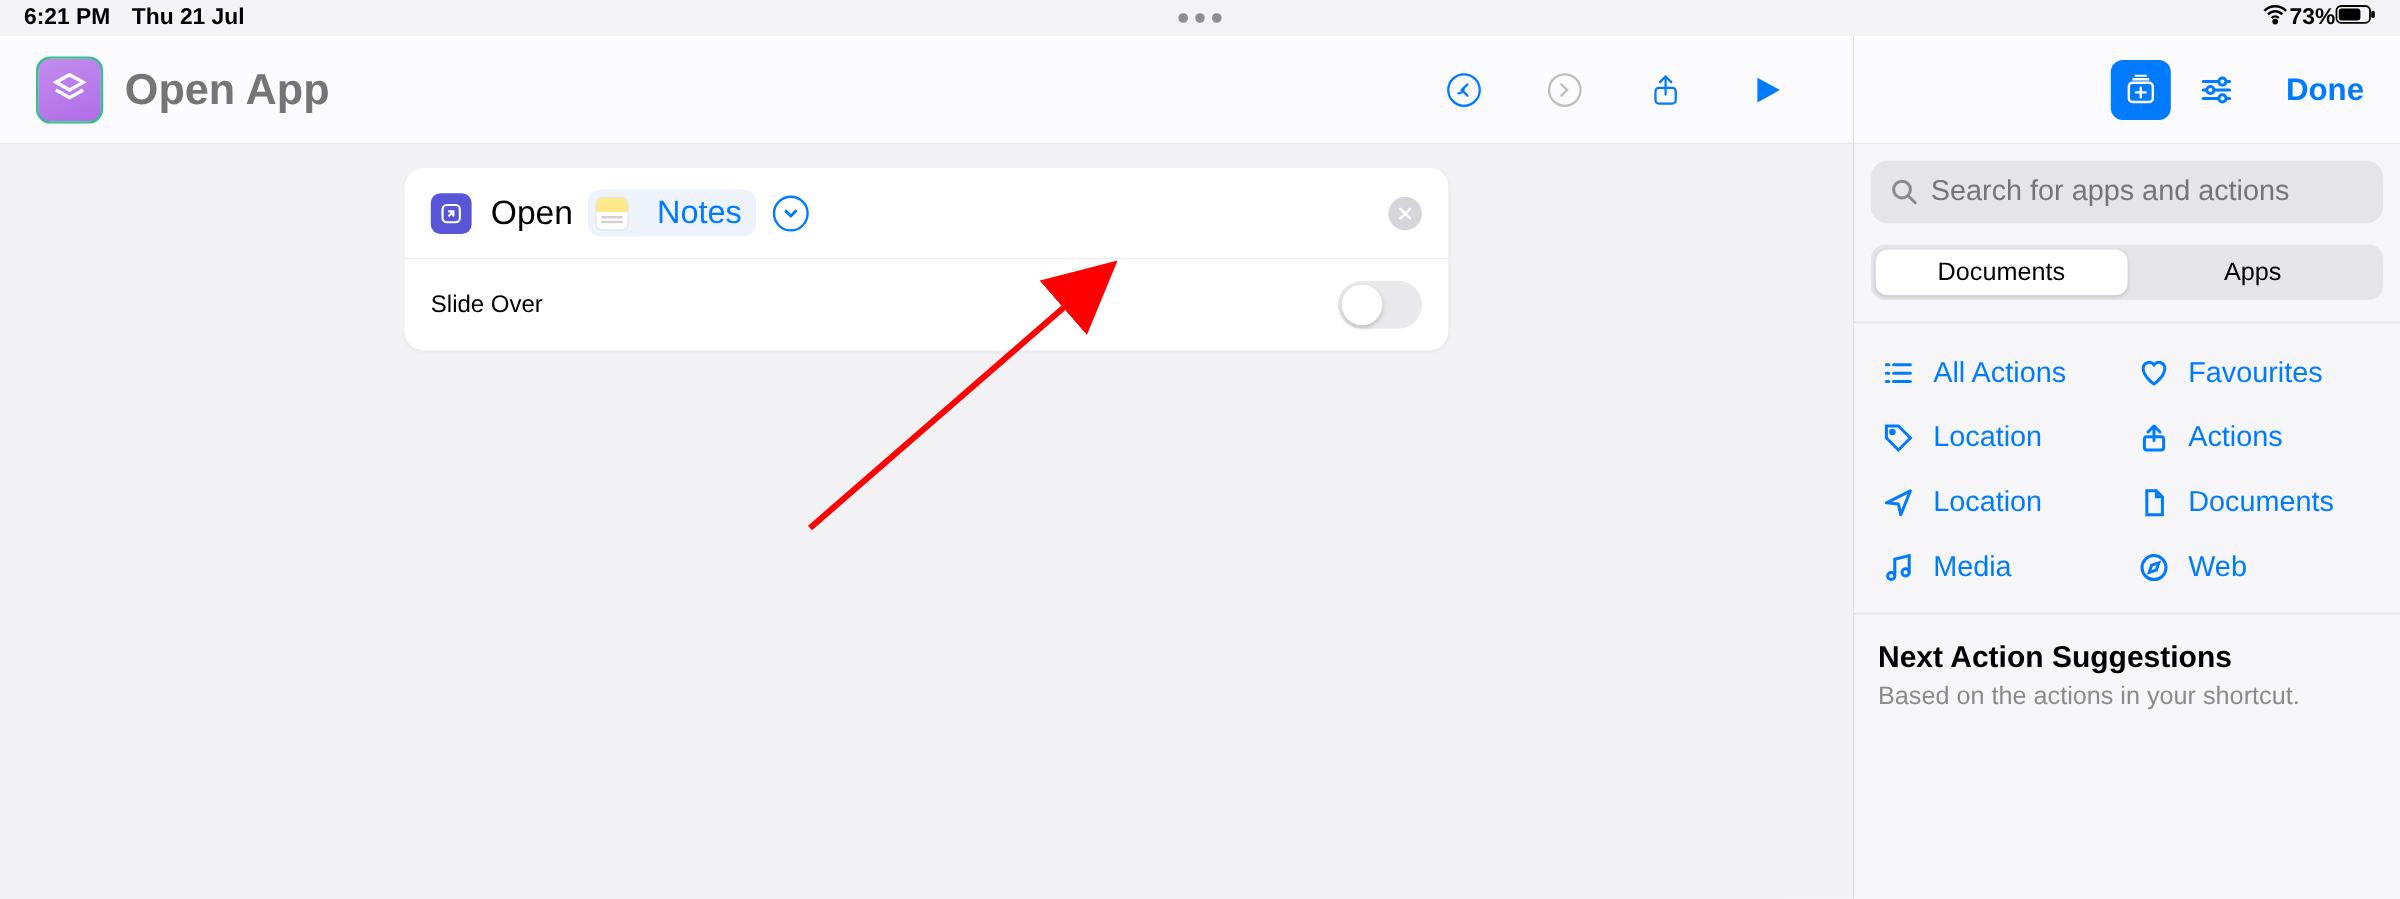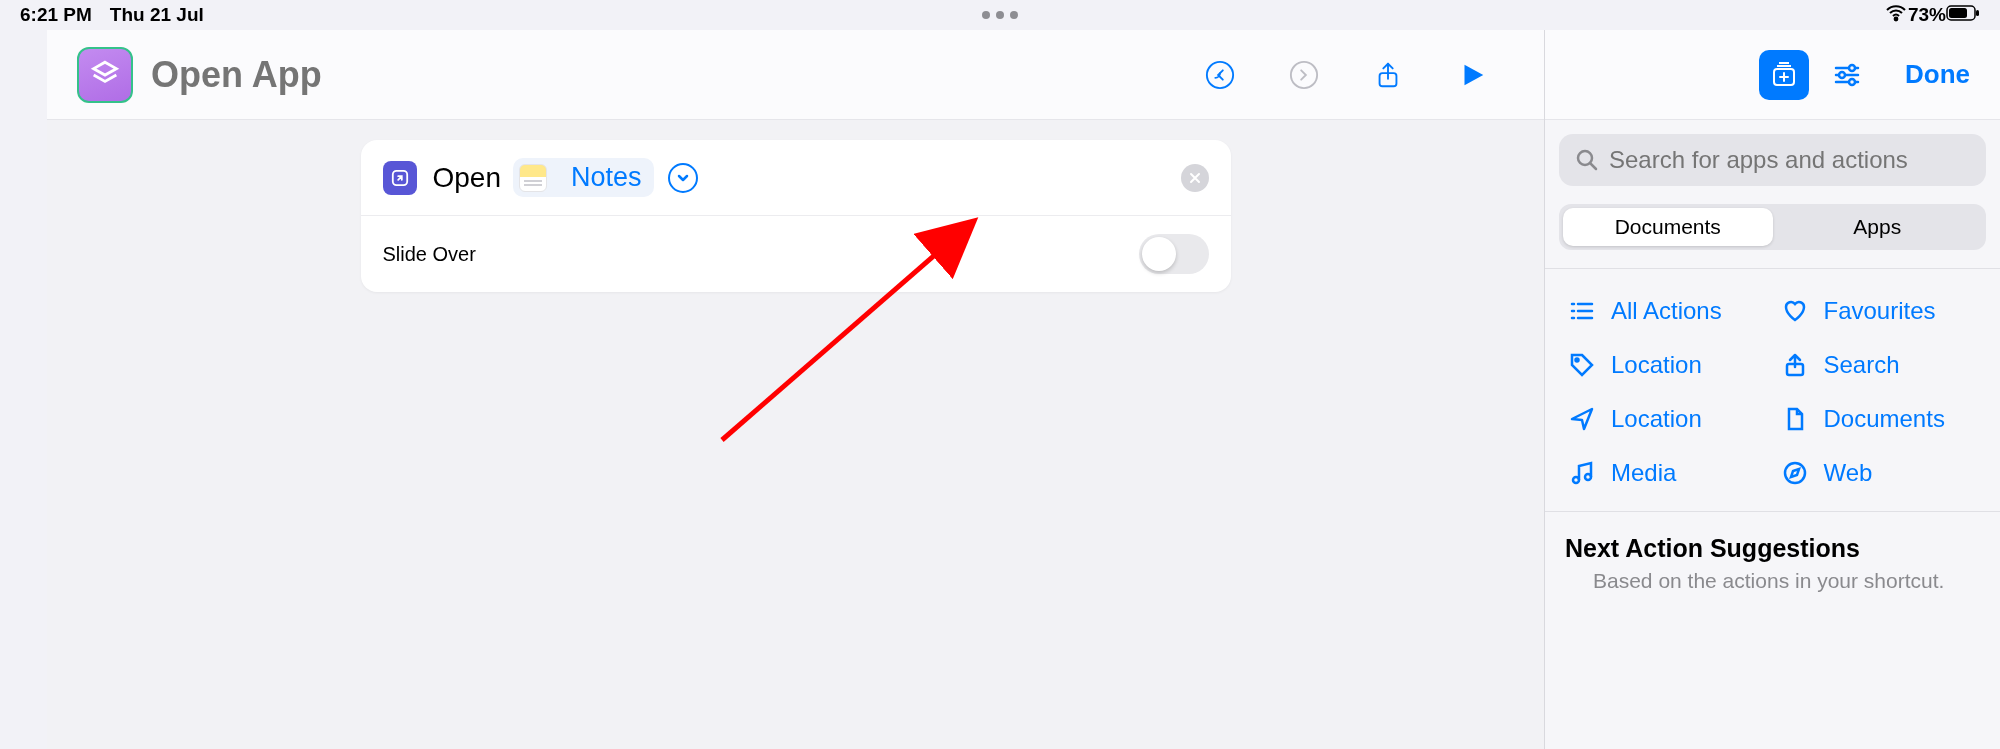--- a/index.html
+++ b/index.html
@@ -11,21 +11,21 @@
   .status-center { position: absolute; left: 50%; transform: translateX(-50%); display: flex; gap: 6px; }
   .status-center .dot { width: 8px; height: 8px; border-radius: 50%; background: #8e8e93; }
   .status-right { margin-left: auto; display: flex; align-items: center; gap: 0; }
   .wifi-icon svg { width: 24px; height: 24px; }
   .battery-icon svg { width: 34px; height: 18px; }
 
   
   .app { position: absolute; top: 30px; left: 0; right: 0; bottom: 0; display: flex; }
 
   
-  .left-panel { flex: 1; display: flex; flex-direction: column; background: #f8f8fb; border-right: 1px solid #d9d9de; margin-left: 47px; }
+  .left-panel { flex: 1; display: flex; flex-direction: column; background: #f8f8fb; border-right: 1px solid #d9d9de; }
 
   
   .header { height: 90px; display: flex; align-items: center; padding: 0 30px; background: #fbfbfd; border-bottom: 1px solid #e5e5ea; }
   .shortcut-icon { width: 56px; height: 56px; border-radius: 12px; background: linear-gradient(160deg,#c38bf0,#b06de6); border: 2px solid #34c28a; display:flex; align-items:center; justify-content:center; margin-right: 18px;}
   .shortcut-icon svg { width: 34px; height: 34px; }
   .title-input { font-size: 36px; font-weight: 600; color: #bdbdc4; border: none; background: transparent; outline: none; flex: 0 0 auto; width: 300px;}
   .toolbar-spacer { flex: 1; }
   .tool-btn { width: 40px; height: 40px; display: flex; align-items: center; justify-content: center; margin: 0 22px; }
   .tool-btn svg { width: 30px; height: 30px; }
   .undo-ring { stroke:#007aff;}
@@ -75,21 +75,21 @@
   .segment.selected { background:#fff; box-shadow:0 1px 3px rgba(0,0,0,0.15); font-weight:500;}
 
   .divider { height:1px; background:#e0e0e5; margin:18px -14px 0 -14px;}
 
   .cat-grid { display:grid; grid-template-columns: 1fr 1fr; gap: 6px 10px; padding: 18px 6px 0 6px;}
   .cat-item { display:flex; align-items:center; gap:16px; font-size:24px; color:#007aff; padding:10px 4px;}
   .cat-item svg { width:26px; height:26px; flex-shrink:0;}
 
   .suggestions { padding: 22px 6px 0 6px;}
   .sugg-title { font-size:25px; font-weight:700; color:#000;}
-  .sugg-sub { font-size:21px; color:#8a8a8e; margin-top:6px;margin-left:28px;}
+  .sugg-sub { font-size:21px; color:#8a8a8e; margin-top:6px;}
 </style>
 </head>
 <body>
 
 <div class="status-bar">
   <div class="status-left">
     <span>6:21 PM</span>
     <span>Thu 21 Jul</span>
   </div>
   <div class="status-center">
@@ -256,21 +256,21 @@
               <path d="M13 3l10 10-10 10L3 13V3h10z"></path>
               <circle cx="8" cy="8" r="1.5" fill="#007aff"></circle>
             </svg>
           <span>Location</span>
         </div>
         <div class="cat-item">
           <svg viewBox="0 0 26 26" fill="none" stroke="#007aff" stroke-width="2.5">
               <path d="M13 3v12M8 8l5-5 5 5" stroke-linecap="round" stroke-linejoin="round"></path>
               <rect x="5" y="12" width="16" height="11" rx="2"></rect>
             </svg>
-          <span>Search</span>
+          <span>Actions</span>
         </div>
         <div class="cat-item">
           <svg viewBox="0 0 26 26" fill="none" stroke="#007aff" stroke-width="2.5">
               <path d="M3 13L23 3l-8 20-2-9-10-1z" stroke-linejoin="round"></path>
             </svg>
           <span>Location</span>
         </div>
         <div class="cat-item">
           <svg viewBox="0 0 26 26" fill="none" stroke="#007aff" stroke-width="2.5">
               <path d="M7 3h8l5 5v15H7V3z"></path>

